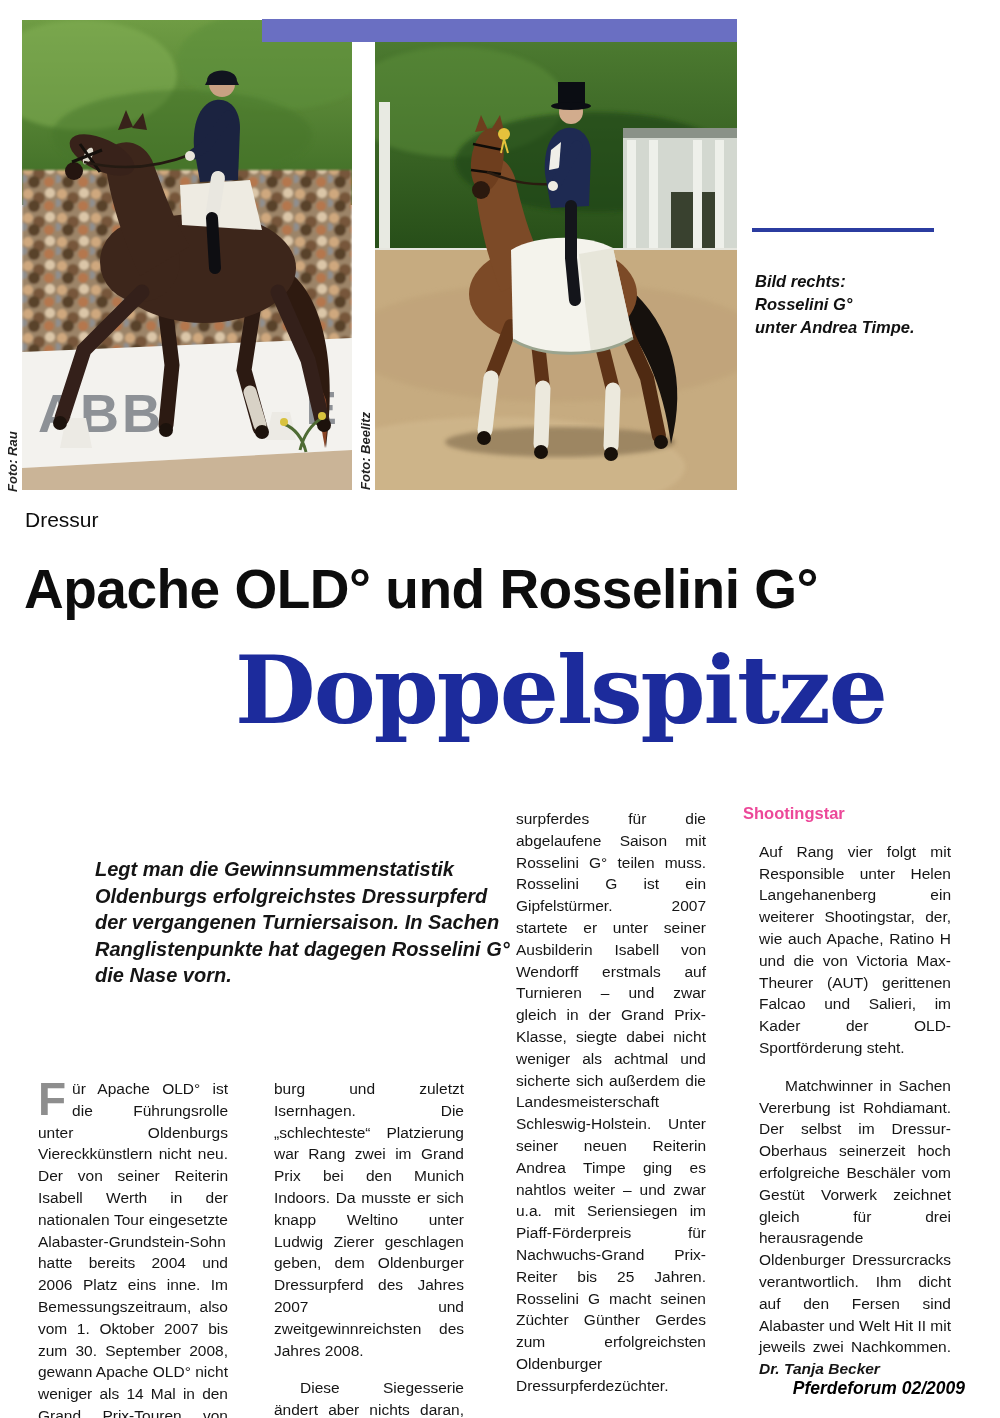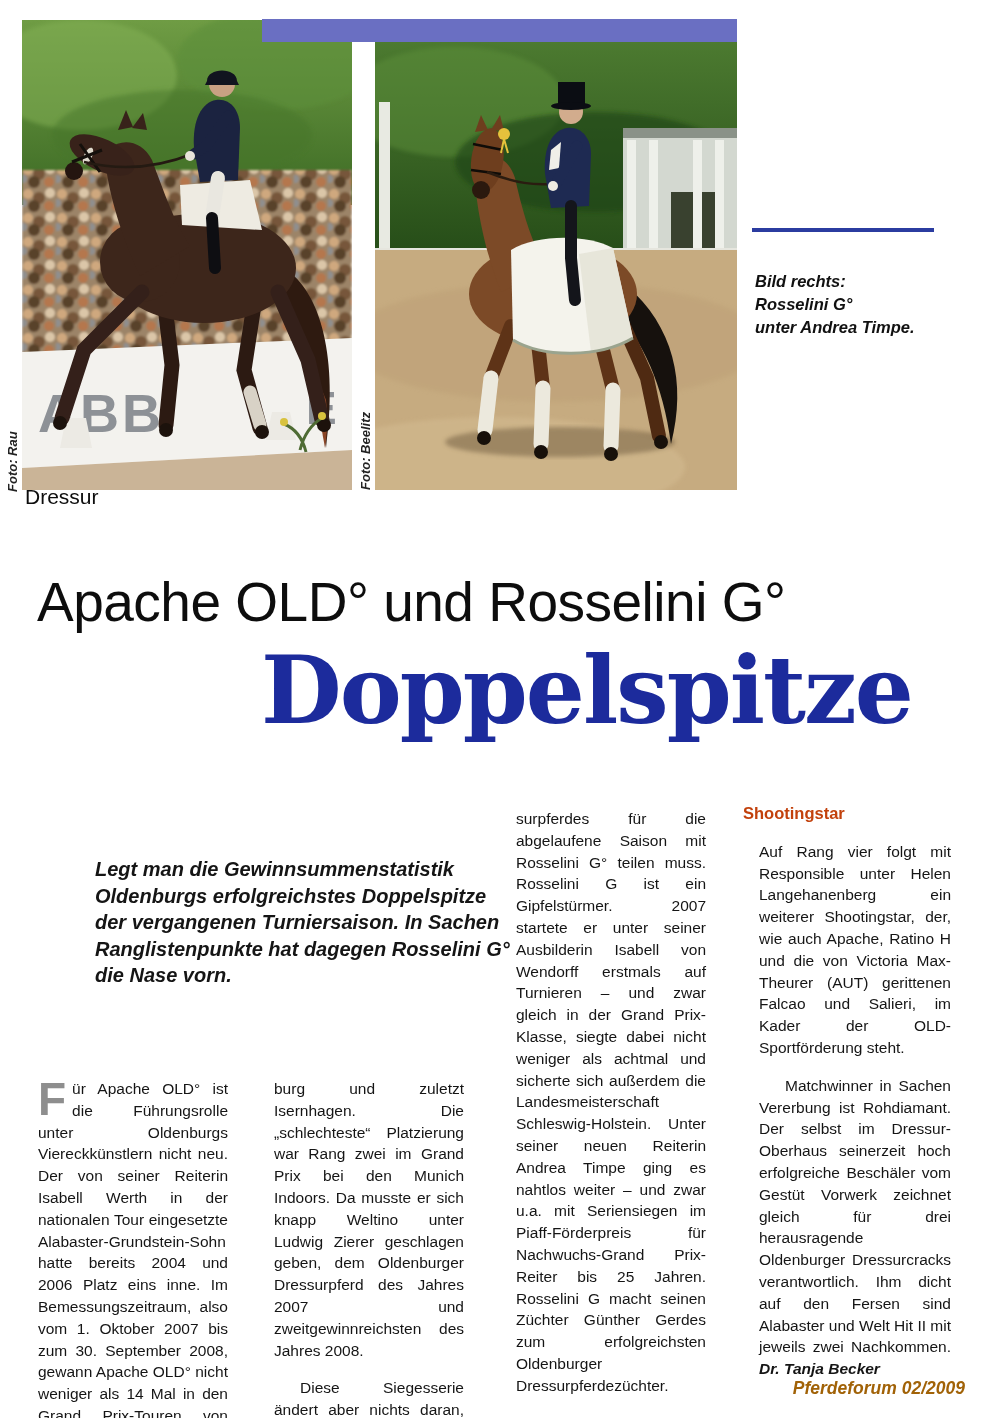--- a/index.html
+++ b/index.html
@@ -17,48 +17,48 @@
   .credit-left{left:5px;top:492px;}
   .credit-right{left:358px;top:490px;}
 
   
   .cap-rule{position:absolute;left:752px;top:228px;width:182px;height:4px;background:#2b3ca0;}
   .captions{position:absolute;left:755px;top:246px;font-size:16.5px;line-height:23px;
             font-weight:bold;font-style:italic;color:#111;}
   .captions .blk2{margin-top:24px;}
 
   
-  .kicker{position:absolute;left:25px;top:485px;font-size:21px;color:#0d0d0d;}
+  .kicker{position:absolute;left:25px;top:508px;font-size:21px;color:#0d0d0d;}
   .headline{position:absolute;left:23px;top:556px;font-size:55px;letter-spacing:-.5px;
             color:#0d0d0d;white-space:nowrap;}
-  .display{position:absolute;left:235px;top:636px;width:703px;text-align:center;
+  .display{position:absolute;left:235px;top:636px;width:703px;text-align:left;
            font-family:"DejaVu Serif",serif;font-weight:bold;font-size:93px;
            letter-spacing:-2px;color:#1c2b9c;}
 
   
   .intro{position:absolute;left:55px;top:856px;font-size:20px;line-height:26.5px;
          font-style:italic;font-weight:600;color:#151515;margin-left:40px;}
 
   
   .col{position:absolute;width:222px;font-size:15.5px;line-height:21.8px;
        text-align:justify;color:#151515;}
   .col p{margin:16px;}
   .col p.ind{text-indent:26px;}
   .col1{left:22px;top:1062px;}
   .col2{left:258px;top:1062px;}
   .col3{left:500px;top:792px;}
   .col4{left:743px;top:792px;width:224px;}
   .dropcap{float:left;font-size:46px;line-height:40px;font-weight:bold;color:#8e8e8e;
            padding-right:6px;margin-top:1px;}
-  .subhead{font-weight:bold;color:#c2410c;font-size:16.5px;margin:11px 0 2px 0 !important;
+  .subhead{font-weight:bold;color:#ec4899;font-size:16.5px;margin:11px 0 2px 0 !important;
            text-align:left;}
   .author{font-style:italic;font-weight:bold;white-space:nowrap;}
 
   .footer{position:absolute;right:35px;top:1378px;font-size:17.5px;font-style:italic;
-          font-weight:bold;color:#a16207;}
+          font-weight:bold;color:#000000;}
 </style>
 </head>
 <body>
 
 <div class="page">
 
   <figure class="photo1" style="margin:0">
     <svg viewBox="0 0 330 470">
       <defs>
         <linearGradient id="g1t" x1="0" y1="0" x2="0" y2="1">
@@ -210,26 +210,26 @@
   <div class="cap-rule"></div>
   <div class="captions">
     <div class="blk2">
       <div>Bild rechts:</div>
       <div>Rosselini G°</div>
       <div>unter Andrea Timpe.</div>
     </div>
   </div>
 
   <div class="kicker">Dressur</div>
-  <h1 class="headline" style="font-weight:normal;margin:14px">Apache OLD° und Rosselini G°</h1>
+  <h1 class="headline" style="font-weight:bold;margin:1px">Apache OLD° und Rosselini G°</h1>
   <div class="display">Doppelspitze</div>
 
   <div class="intro">
     <div>Legt man die Gewinnsummenstatistik</div>
-    <div>Oldenburgs erfolgreichstes Doppelspitze</div>
+    <div>Oldenburgs erfolgreichstes Dressurpferd</div>
     <div>der vergangenen Turniersaison. In Sachen</div>
     <div>Ranglistenpunkte hat dagegen Rosselini G°</div>
     <div>die Nase vorn.</div>
   </div>
 
   <div class="col col1">
     <p><span class="dropcap">F</span><span>ür Apache OLD° ist die Führungsrolle unter Oldenburgs Viereckkünstlern nicht neu. Der von seiner Reiterin Isabell Werth in der nationalen Tour eingesetzte Alabaster-Grundstein-Sohn hatte bereits 2004 und 2006 Platz eins inne. Im Bemessungszeitraum, also vom 1. Oktober 2007 bis zum 30. September 2008, gewann Apache OLD° nicht weniger als 14 Mal in den Grand Prix-Touren von Münster, Leipzig, Ham-</span></p>
   </div>
 
   <div class="col col2">

